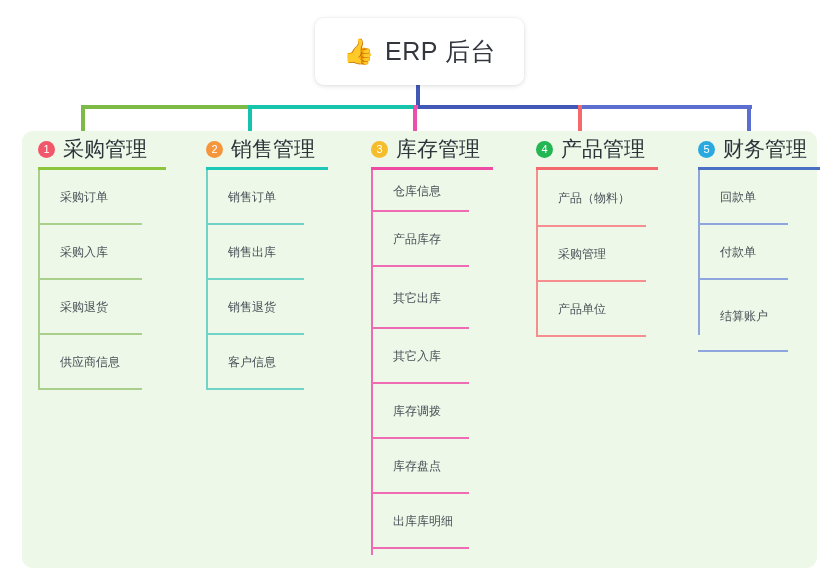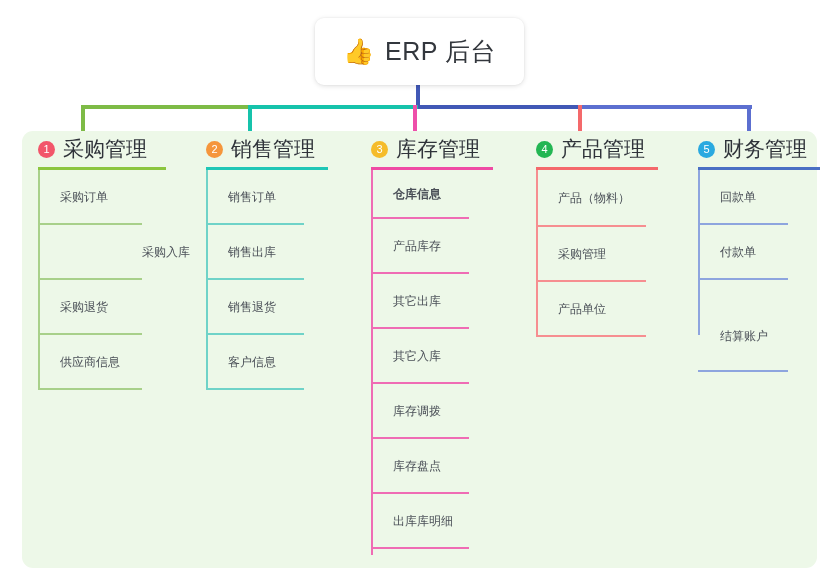--- a/index.html
+++ b/index.html
@@ -106,21 +106,21 @@
             <span class="badge" style="background: rgb(242, 86, 106);">1</span>
             <span class="col-title">采购管理</span>
           </div>
           <div class="head-rule" style="width: 128px; background: rgb(140, 198, 63);"></div>
           <div class="items" style="height: 220px;">
             <div class="spine" style="height: 220px; background: rgb(168, 208, 138);"></div>
             <div class="item" style="height: 55px;">
               <span>采购订单</span>
               <div class="rule" style="width: 104px; background: rgb(168, 208, 138);"></div>
             </div>
-            <div class="item" style="height: 55px; justify-content: flex-end;">
+            <div class="item" style="height: 55px;">
               <span>采购入库</span>
               <div class="rule" style="width: 104px; background: rgb(168, 208, 138);"></div>
             </div>
             <div class="item" style="height: 55px;">
               <span>采购退货</span>
               <div class="rule" style="width: 104px; background: rgb(168, 208, 138);"></div>
             </div>
             <div class="item" style="height: 55px;">
               <span>供应商信息</span>
               <div class="rule" style="width: 104px; background: rgb(168, 208, 138);"></div>
@@ -154,29 +154,29 @@
           </div>
         </div>
         <div class="col" style="left: 333px; width: 165px;">
           <div class="col-head">
             <span class="badge" style="background: rgb(245, 188, 43);">3</span>
             <span class="col-title">库存管理</span>
           </div>
           <div class="head-rule" style="width: 122px; background: rgb(239, 75, 164);"></div>
           <div class="items" style="height: 385px;">
             <div class="spine" style="height: 385px; background: rgb(239, 108, 180);"></div>
-            <div class="item" style="height: 49px; font-weight: bold;">
+            <div class="item" style="height: 42px;">
               <span>仓库信息</span>
               <div class="rule" style="width: 98px; background: rgb(239, 108, 180);"></div>
             </div>
             <div class="item" style="height: 55px;">
               <span>产品库存</span>
               <div class="rule" style="width: 98px; background: rgb(239, 108, 180);"></div>
             </div>
-            <div class="item" style="height: 55px;">
+            <div class="item" style="height: 62px;">
               <span>其它出库</span>
               <div class="rule" style="width: 98px; background: rgb(239, 108, 180);"></div>
             </div>
             <div class="item" style="height: 55px;">
               <span>其它入库</span>
               <div class="rule" style="width: 98px; background: rgb(239, 108, 180);"></div>
             </div>
             <div class="item" style="height: 55px;">
               <span>库存调拨</span>
               <div class="rule" style="width: 98px; background: rgb(239, 108, 180);"></div>
@@ -222,21 +222,21 @@
           <div class="items" style="height: 165px;">
             <div class="spine" style="height: 165px; background: rgb(142, 165, 222);"></div>
             <div class="item" style="height: 55px;">
               <span>回款单</span>
               <div class="rule" style="width: 90px; background: rgb(142, 165, 222);"></div>
             </div>
             <div class="item" style="height: 55px;">
               <span>付款单</span>
               <div class="rule" style="width: 90px; background: rgb(142, 165, 222);"></div>
             </div>
-            <div class="item" style="height: 72px; margin-top: 20px;">
+            <div class="item" style="height: 72px;">
               <span>结算账户</span>
               <div class="rule" style="width: 90px; background: rgb(142, 165, 222);"></div>
             </div>
           </div>
         </div>
       </div>
   </div>
 
 </div>
 

